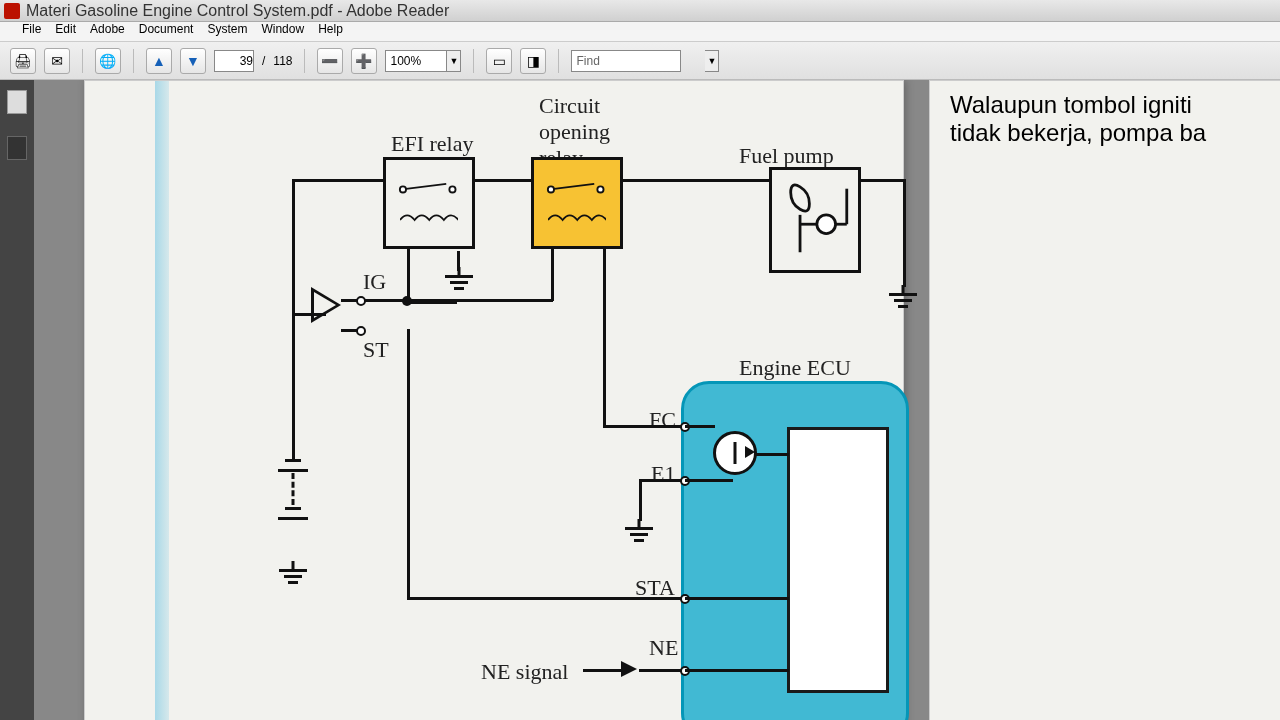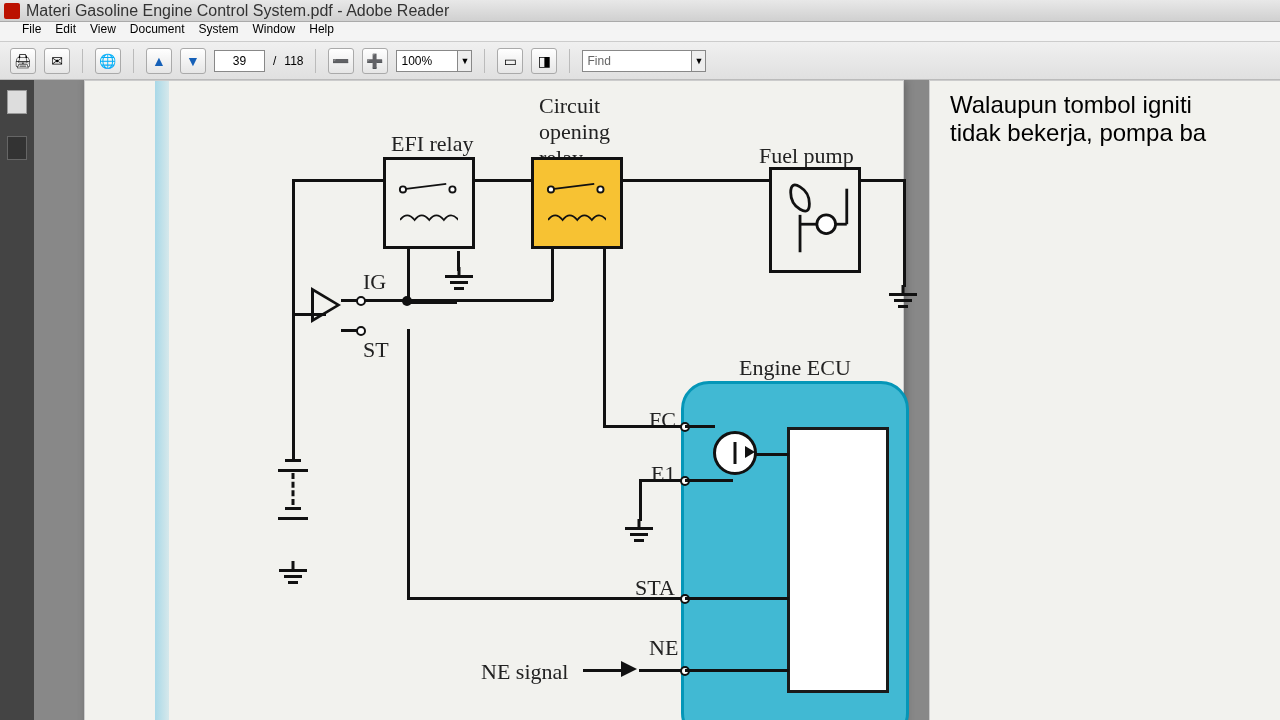--- a/index.html
+++ b/index.html
@@ -50,24 +50,24 @@
   .tbtn {
     width: 26px; height: 26px;
     border: 1px solid #aaa;
     border-radius: 3px;
     background: linear-gradient(#fff,#e6e6e6);
     display: flex; align-items: center; justify-content: center;
     font-size: 14px;
   }
   .tsep { width: 1px; height: 24px; background: #bbb; margin: 0 4px;}
   .page-box, .zoom-box {
-    height: 22px; width: 51px;
+    height: 22px; width: 40px;
     border: 1px solid #888;
     background: #fff;
-    text-align: center;
+    text-align: right;
     font-size: 12px;
     line-height: 20px;
   }
   .page-total { font-size: 12px; }
   .zoom-box { width: 62px; text-align: left; padding-left: 4px;}
   .zoom-drop {
     width: 14px; height: 22px;
     border: 1px solid #888; border-left: none;
     background: #eee; font-size: 9px;
     display: flex; align-items: center; justify-content: center;
@@ -223,21 +223,21 @@
 <body>
 
 <div class="titlebar">
   <span class="pdf-icon"></span>
   <span>Materi Gasoline Engine Control System.pdf - Adobe Reader</span>
 </div>
 
 <div class="menubar">
   <span>File</span>
   <span>Edit</span>
-  <span>View</span>
+  <span>Adobe</span>
   <span>Document</span>
   <span>System</span>
   <span>Window</span>
   <span>Help</span>
 </div>
 
 <div class="toolbar">
   <div class="tbtn">🖨</div>
   <div class="tbtn">✉</div>
   <div class="tsep"></div>
@@ -252,21 +252,21 @@
   <div class="tbtn">➖</div>
   <div class="tbtn">➕</div>
   <div style="display:flex;">
     <div class="zoom-box">100%</div>
     <div class="zoom-drop">▼</div>
   </div>
   <div class="tsep"></div>
   <div class="tbtn">▭</div>
   <div class="tbtn">◨</div>
   <div class="tsep"></div>
-  <div style="display:flex;">
+  <div style="display:flex;gap:24px;">
     <div class="find-box">Find</div>
     <div class="zoom-drop">▼</div>
   </div>
 </div>
 
 <div class="workspace">
   <div class="sidebar">
     <div class="side-icon"></div>
     <div class="side-icon b"></div>
   </div>
@@ -274,21 +274,21 @@
 
     <div class="page">
       <div class="pageband"></div>
 
       <div class="diagram">
 
         <div class="lbl" style="left:236px; top:50px;">EFI relay</div>
         <div class="lbl" style="left:384px; top:12px; white-space:pre-line;">Circuit
 opening
 relay</div>
-        <div class="lbl" style="left:604px; top:62px;">Fuel pump</div>
+        <div class="lbl" style="left:584px; top:62px;">Fuel pump</div>
         <div class="lbl" style="left:208px; top:188px;">IG</div>
         <div class="lbl" style="left:208px; top:256px;">ST</div>
         <div class="lbl" style="left:584px; top:274px;">Engine ECU</div>
         <div class="lbl" style="left:602px; top:320px;">Microprocessor</div>
         <div class="lbl" style="left:494px; top:326px;">FC</div>
         <div class="lbl" style="left:496px; top:380px;">E1</div>
         <div class="lbl" style="left:480px; top:494px;">STA</div>
         <div class="lbl" style="left:494px; top:554px;">NE</div>
         <div class="lbl" style="left:326px; top:578px;">NE signal</div>
 

